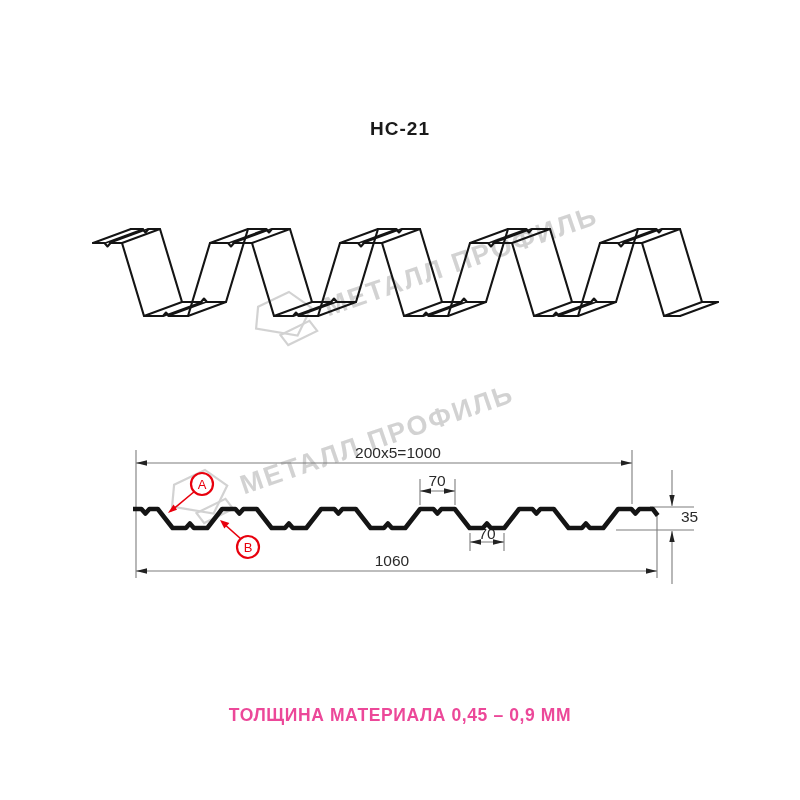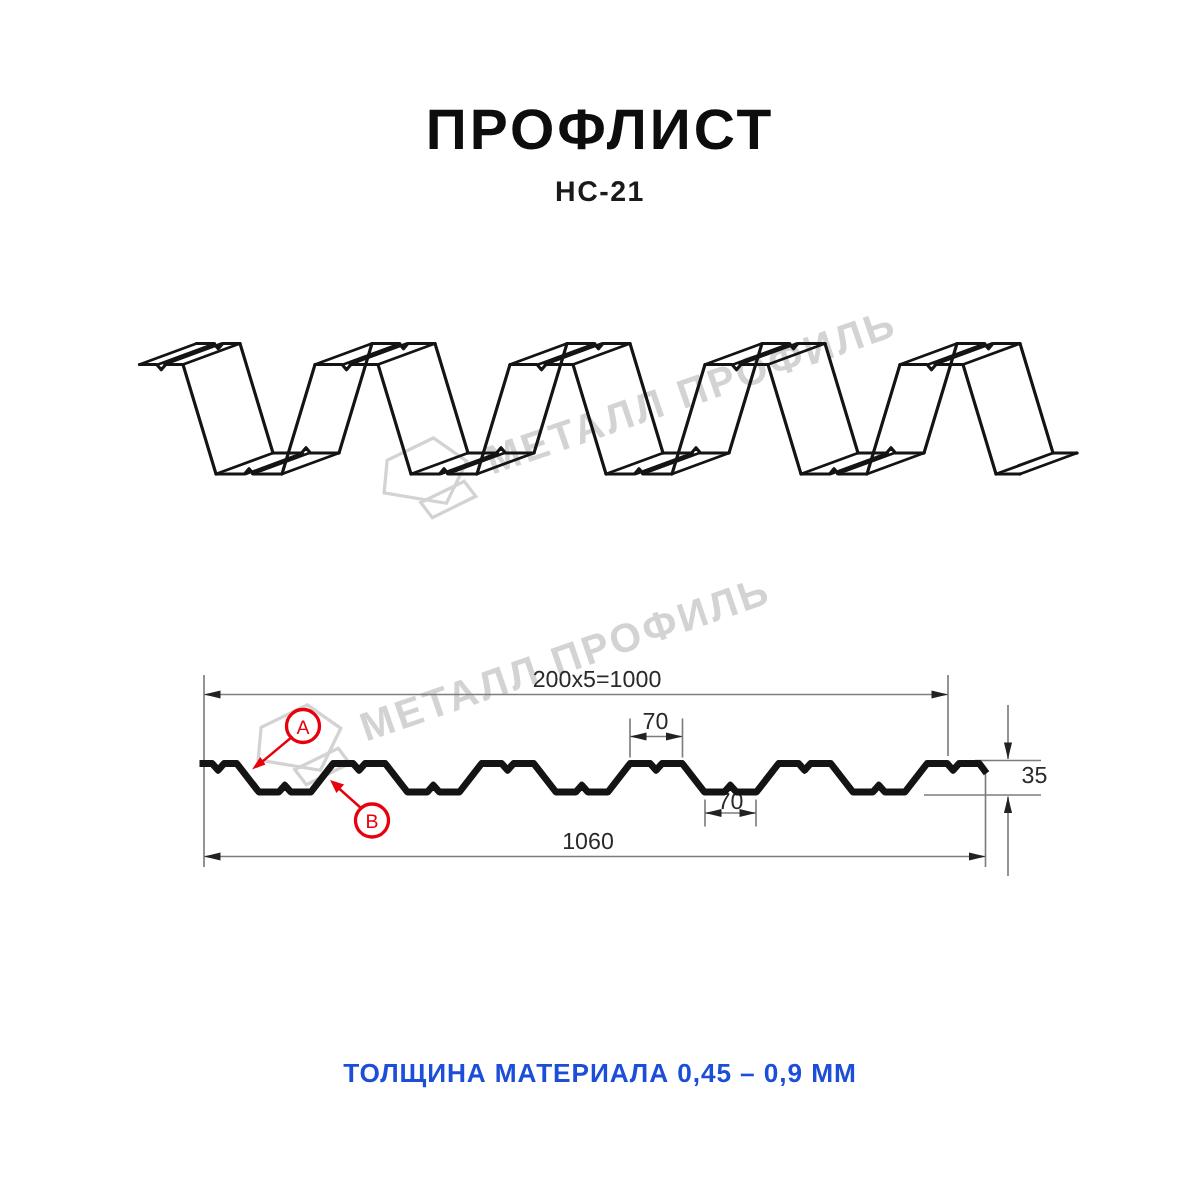--- a/index.html
+++ b/index.html
@@ -3,33 +3,32 @@
 <meta charset="utf-8">
 <style>
   html,body{margin:0;padding:0;background:#ffffff;}
   .page{position:relative;width:800px;height:800px;background:#ffffff;overflow:hidden;
         font-family:"Liberation Sans",sans-serif;}
   .title{position:absolute;left:0;top:66px;width:800px;text-align:center;
          font-size:38px;font-weight:700;letter-spacing:2px;color:#0d0d0d;}
   .subtitle{position:absolute;left:0;top:118px;width:800px;text-align:center;
          font-size:19px;font-weight:600;letter-spacing:1px;color:#1a1a1a;}
   .footer{position:absolute;left:0;top:705px;width:800px;text-align:center;
-         font-size:17.5px;font-weight:600;letter-spacing:.6px;color:#1d4ed8;}
+         font-size:17.5px;font-weight:600;letter-spacing:.6px;color:#ec4899;}
   svg{position:absolute;}
   .dimtxt{font-family:"Liberation Sans",sans-serif;font-size:15.5px;fill:#2a2a2a;}
   .redtxt{font-family:"Liberation Sans",sans-serif;font-size:13px;fill:#e8000d;}
   .wmtxt{font-family:"Liberation Sans",sans-serif;font-weight:700;font-size:27px;
          letter-spacing:2px;}
 </style>
 </head>
 <body>
 
 <div class="page">
 
-  <div class="title">ПРОФЛИСТ</div>
   <div class="subtitle">НС-21</div>
 
   <svg style="left:80px;top:203px;" width="650" height="175" viewBox="80 203 650 175">
     <path id="sheet-fill" fill="#ffffff" stroke="none" d="M93,243 L104.5,243 L107.5,246.5 L110.5,243 L122,243 L144,316 L163,316 L166,312.5 L169,316 L188,316 L210,243 L228,243 L231,246.5 L234,243 L252,243 L274,316 L293,316 L296,312.5 L299,316 L318,316 L340,243 L358,243 L361,246.5 L364,243 L382,243 L404,316 L423,316 L426,312.5 L429,316 L448,316 L470,243 L488,243 L491,246.5 L494,243 L512,243 L534,316 L553,316 L556,312.5 L559,316 L578,316 L600,243 L618,243 L621,246.5 L624,243 L642,243 L664,316 L680,316 L718,302 L702,302 L680,229 L638,229 L616,302 L572,302 L550,229 L508,229 L486,302 L442,302 L420,229 L378,229 L356,302 L312,302 L290,229 L248,229 L226,302 L182,302 L160,229 L131,229 Z"></path>
     <g id="wm1" transform="translate(260,340) rotate(-19)" opacity="0.8">
       <g fill="none" stroke="#c8c8c8" stroke-width="2.2">
         <path d="M0,-12 L9,-32 L43,-36 L59,-14 L37,8 Z"></path>
         <path d="M21,2 L53,-2 L57,10 L25,14 Z"></path>
       </g>
       <text class="wmtxt" x="72" y="0" fill="#c8c8c8">МЕТАЛЛ ПРОФИЛЬ</text>

